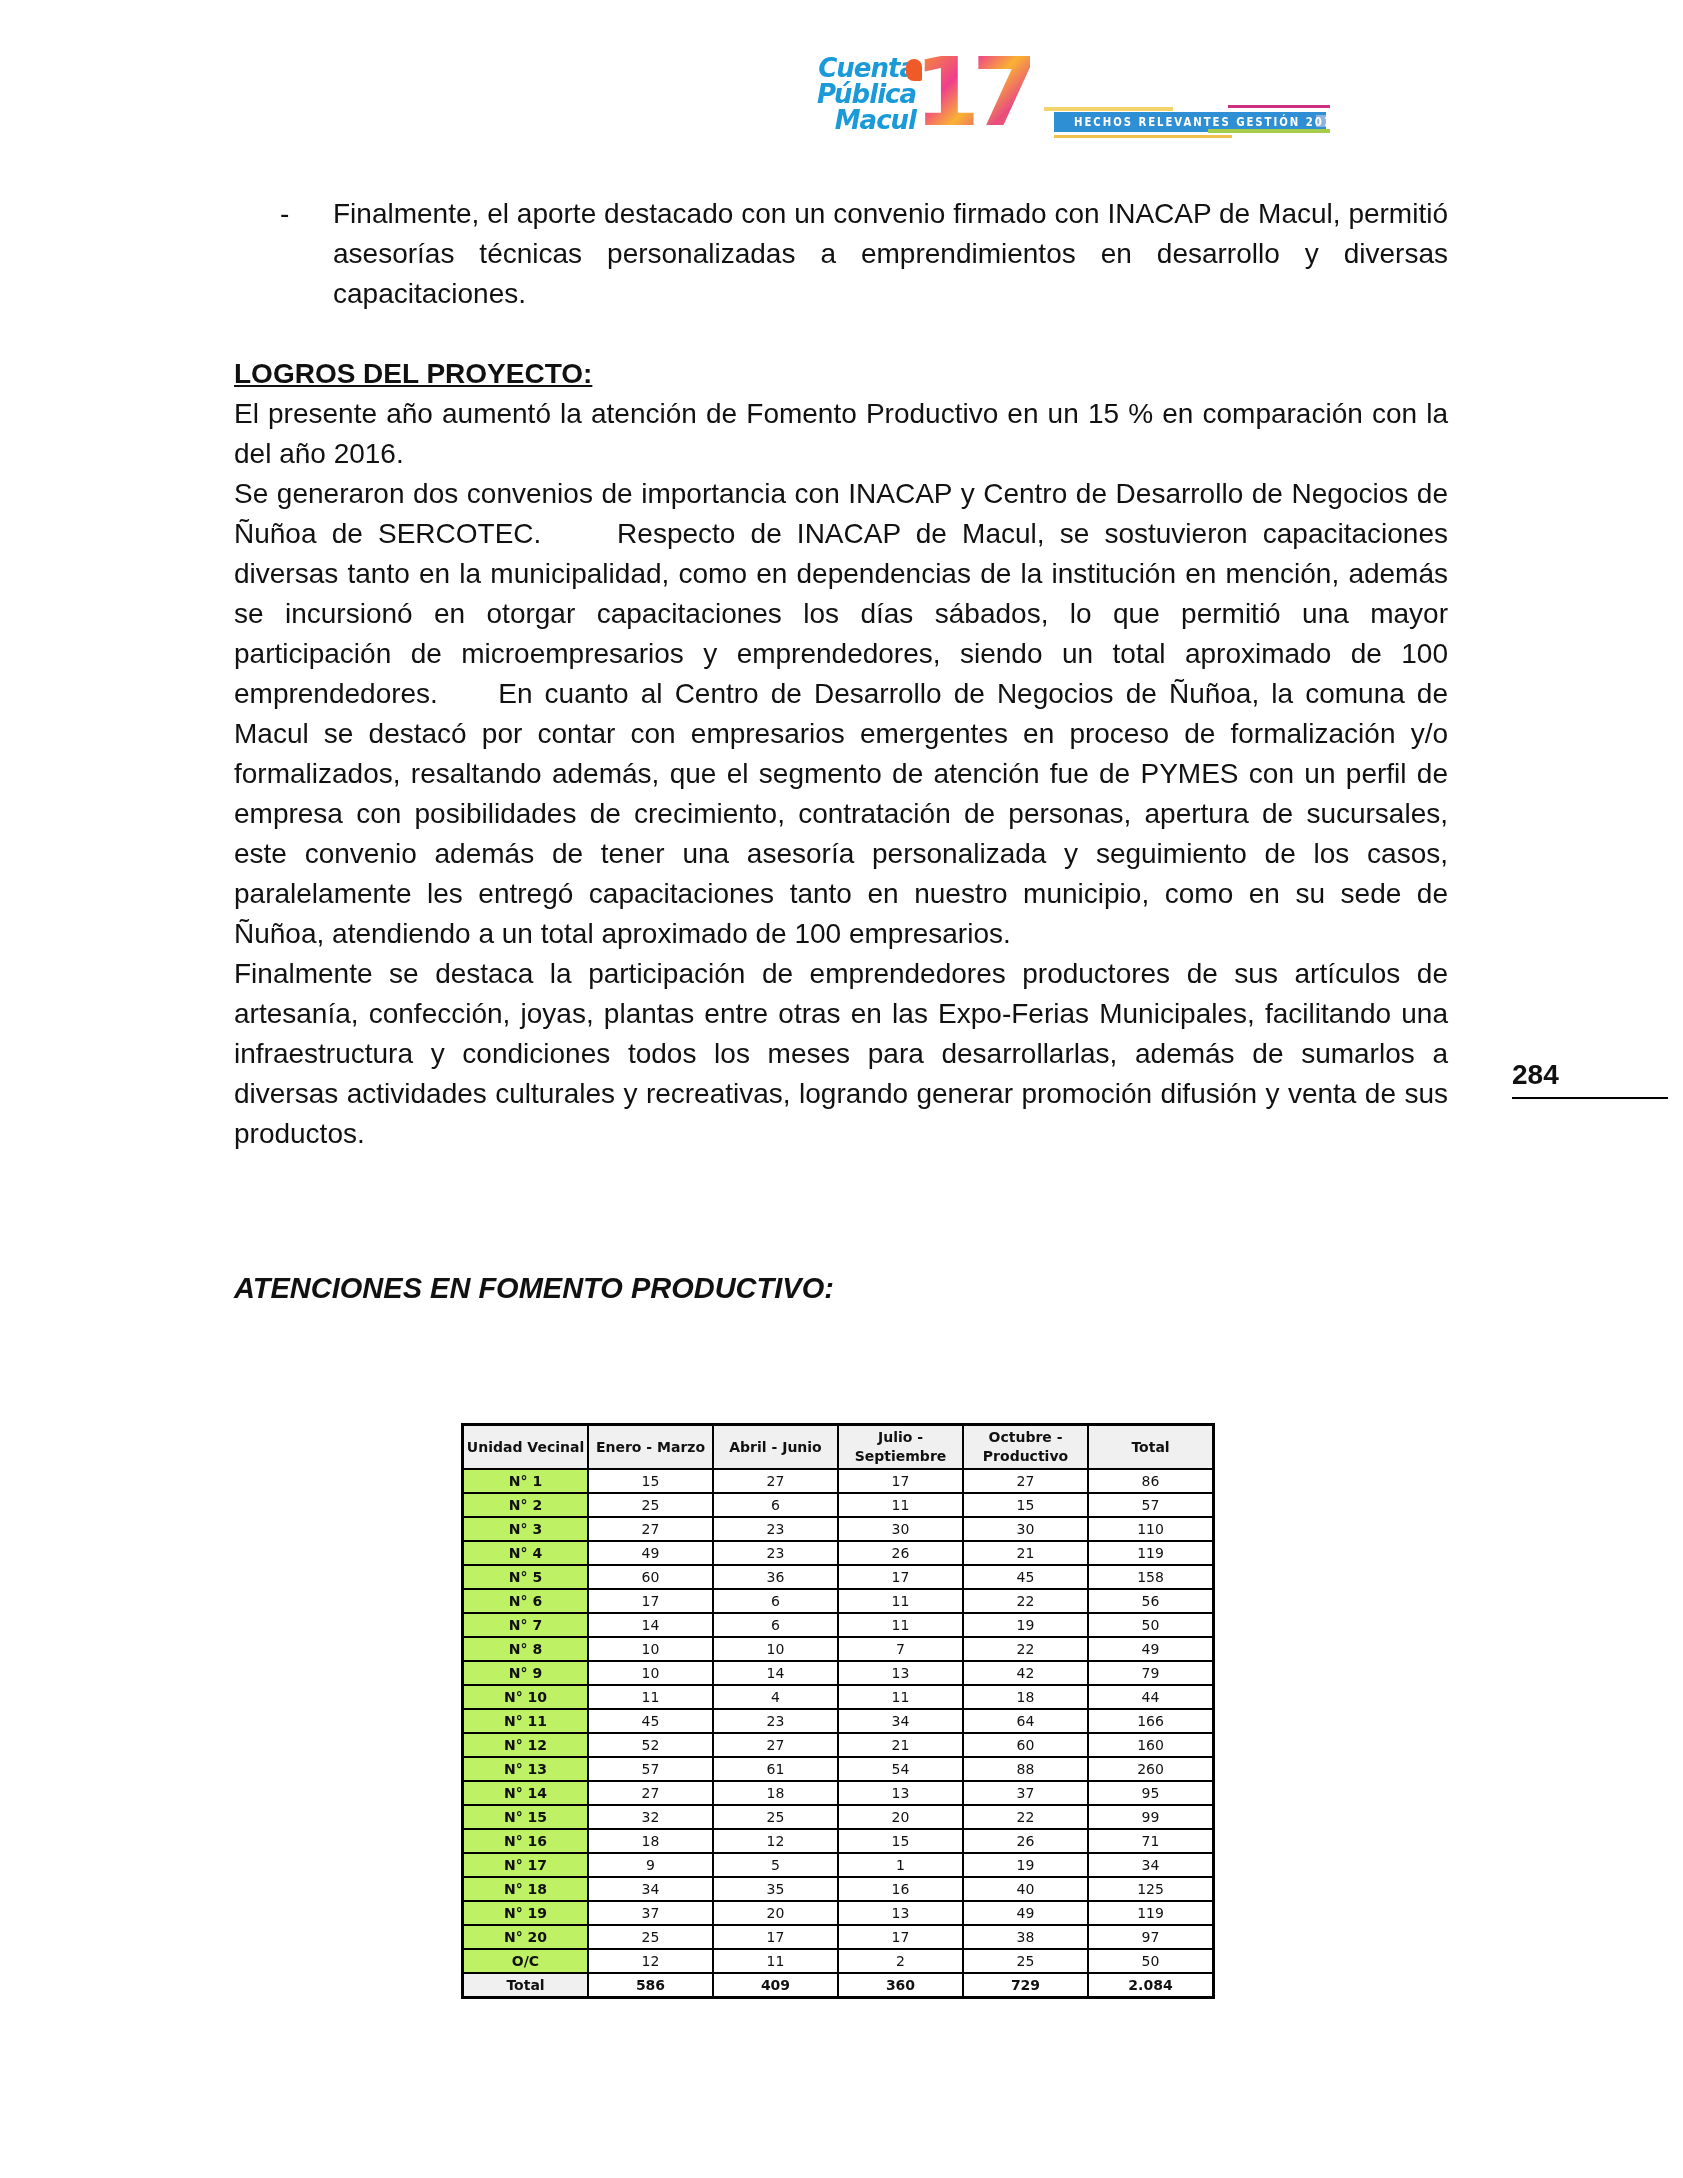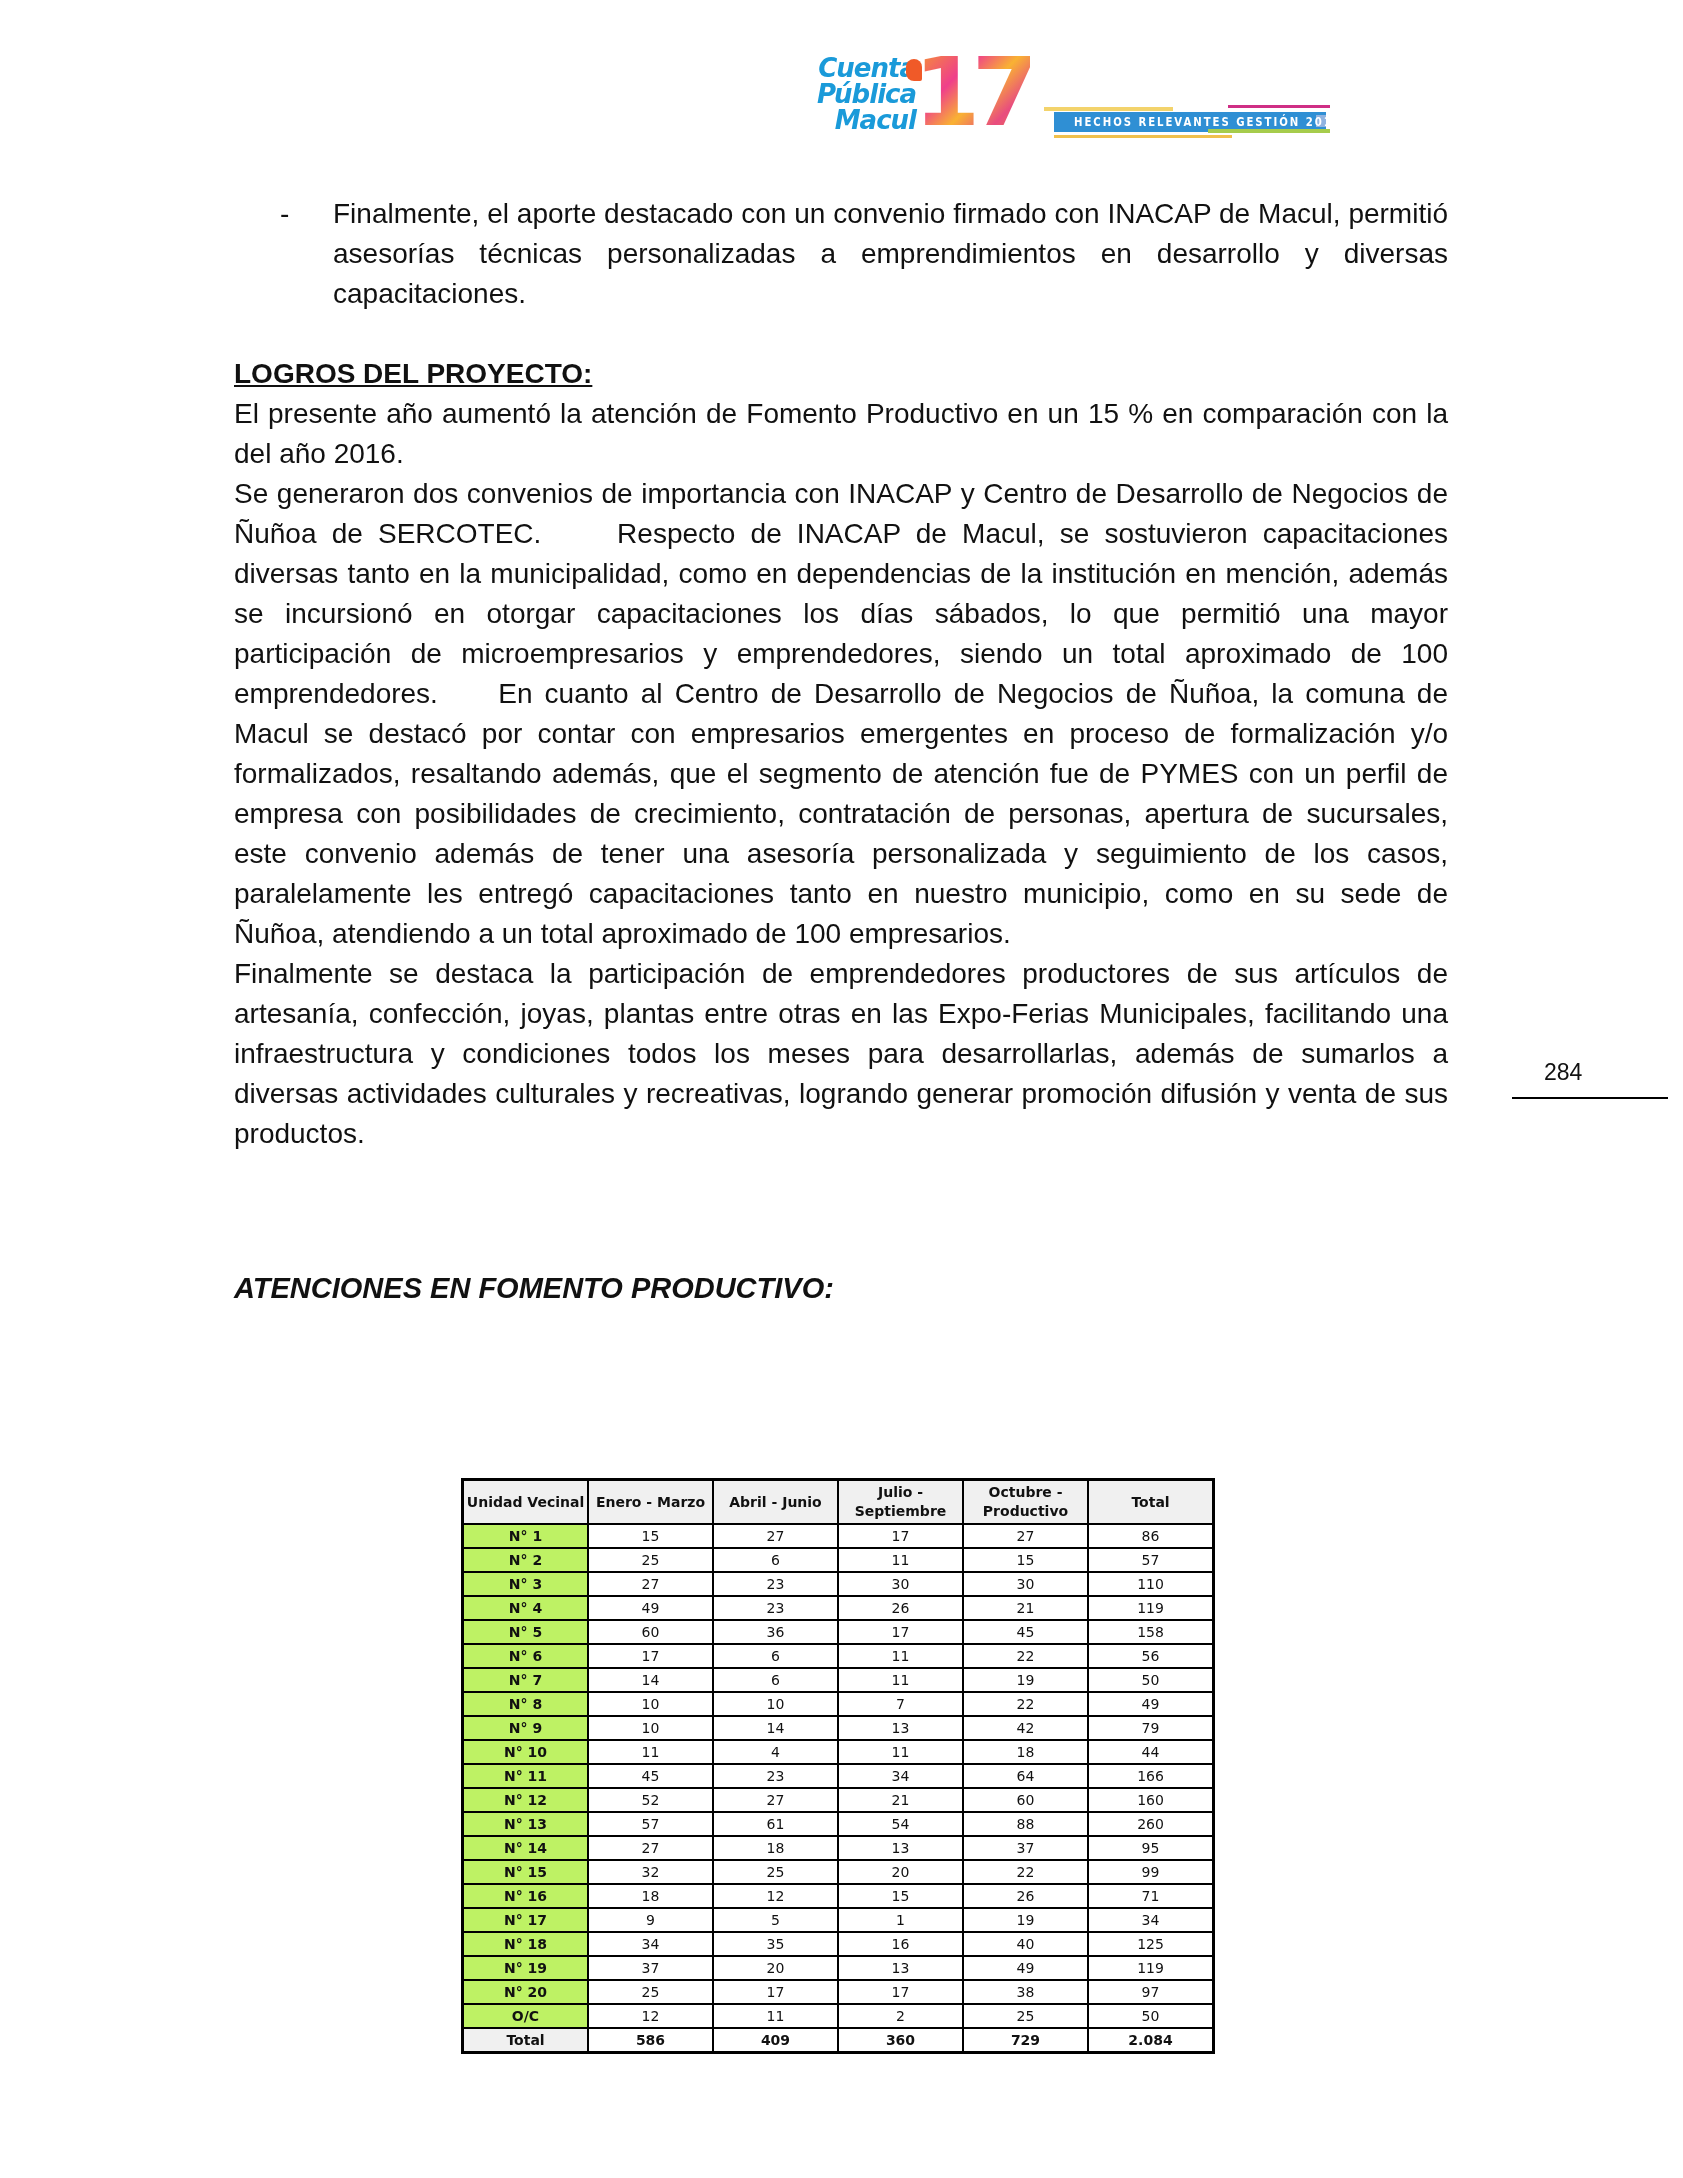--- a/index.html
+++ b/index.html
@@ -30,27 +30,27 @@
                    transform: scaleX(0.78); transform-origin: left; }
 
   
   .content { position: absolute; left: 234px; top: 194px; width: 1214px; }
   .p { font-size: 28px; line-height: 40px; text-align: justify; margin: 0; }
   .bullet { position: relative; padding-left: 99px; }
   .bullet .dash { position: absolute; left: 46px; top: 0; }
   .heading { font-weight: bold; font-size: 28px; line-height: 40px; margin: 0; text-decoration: underline; }
   .spacer { height: 40px; }
 
-  .page-num { position: absolute; left: 1544px; top: 1059px; font-size: 23px; }
+  .page-num { position: absolute; left: 1512px; top: 1059px; font-size: 28px; font-weight: bold; }
   .page-rule { position: absolute; left: 1512px; top: 1097px; width: 156px; height: 2px; background: #000; }
 
   .table-title { position: absolute; left: 234px; top: 1272px; font-weight: bold; font-size: 29px; font-style: italic; }
 
   
-  table.data { position: absolute; left: 462px; top: 1479px; border-collapse: collapse;
+  table.data { position: absolute; left: 462px; top: 1424px; border-collapse: collapse;
                font-family: "DejaVu Sans", sans-serif; font-size: 14px; }
   table.data th, table.data td { border: 2px solid #000; text-align: center; padding: 0;
                                  height: 22px; line-height: 22px; }
   table.data th { background: #f0f0f0; font-weight: bold; font-size: 14px; line-height: 19px; height: 42px; }
   table.data td.unit { background: #bef264; font-weight: bold; }
   table.data tr.total td { font-weight: bold; }
   table.data tr.total td.unit { background: #f0f0f0; }
   col.c1 { width: 125px; } col.c2 { width: 125px; } col.c3 { width: 125px; }
   col.c4 { width: 125px; } col.c5 { width: 125px; } col.c6 { width: 125px; }
   table.data { outline: 1px solid #000; }

